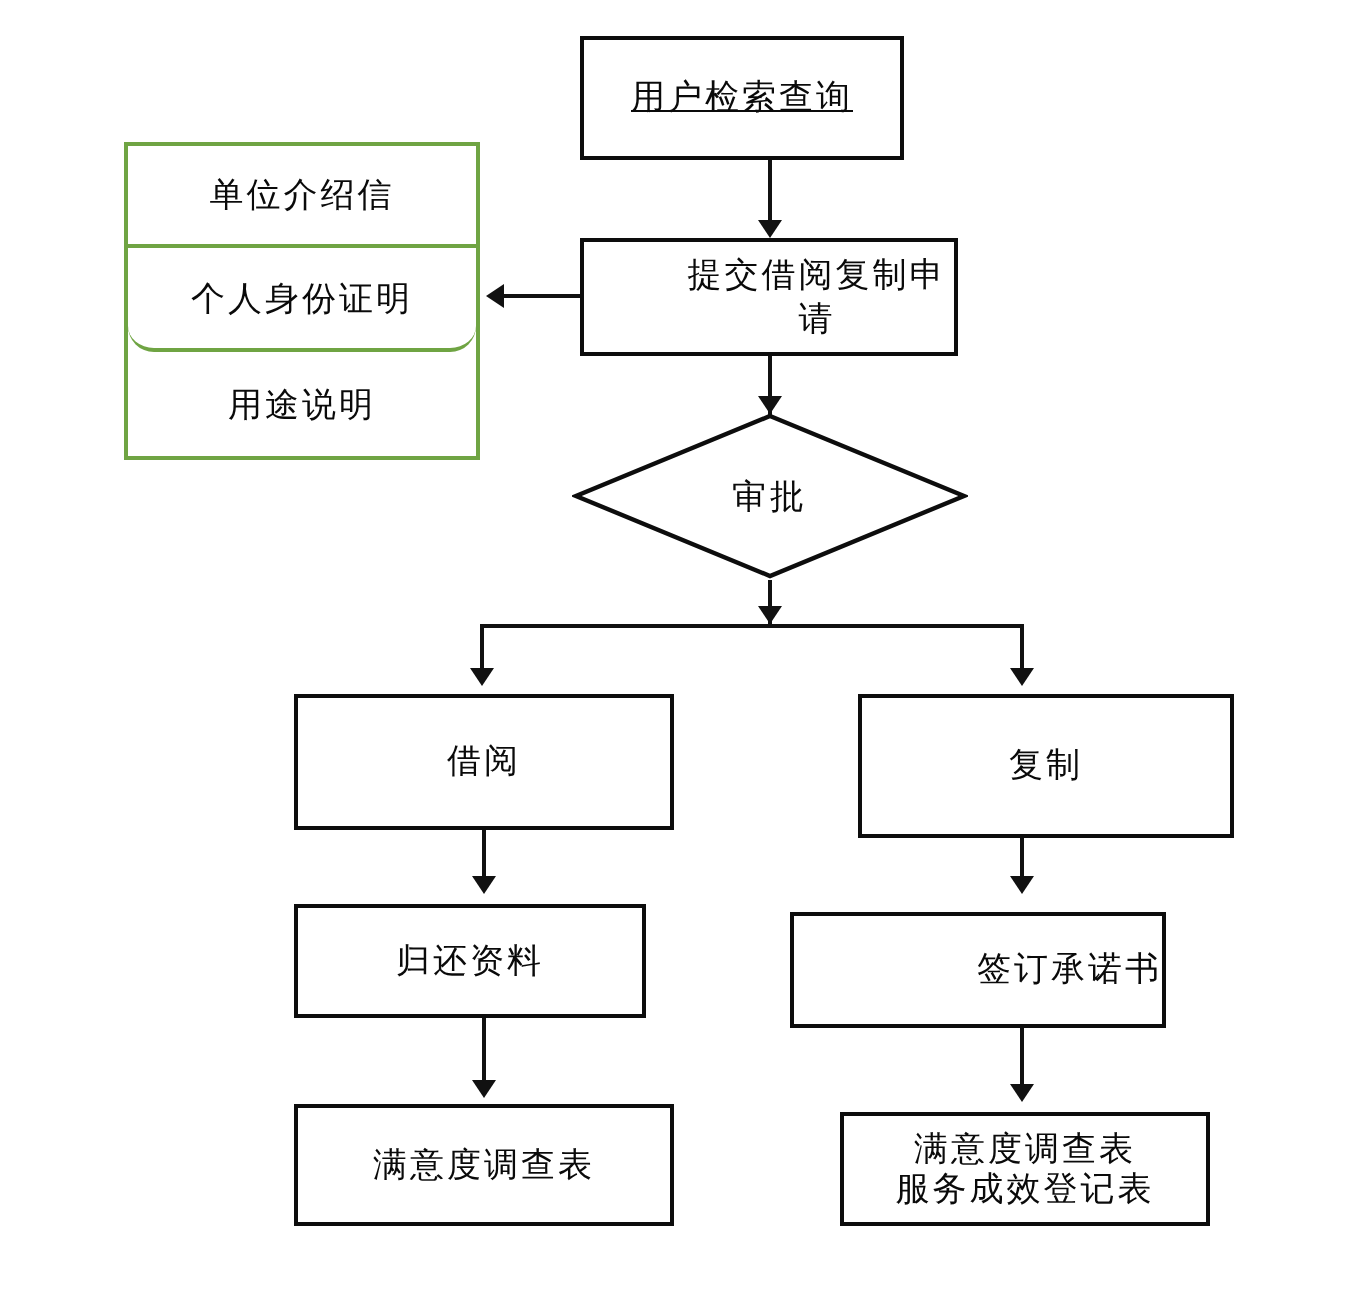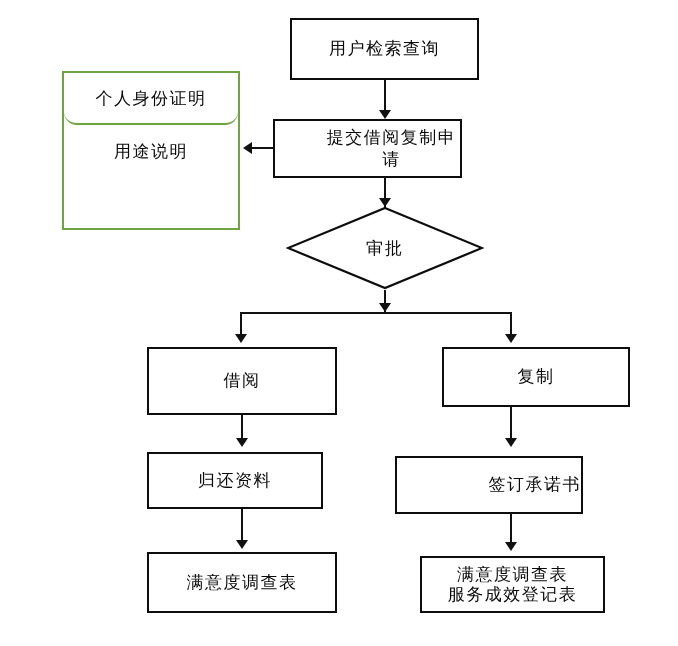--- a/index.html
+++ b/index.html
@@ -108,36 +108,39 @@
     border-bottom: 6px solid transparent;
     border-right: 9px solid #111111;
   }
 </style>
 </head>
 <body>
 
 <div id="flow-canvas">
 
   <div class="req-table" style="left:62px; top:71px; width:178px; height:159px;">
+    <div class="req-row" style="height:51px;">
+      <span>单位介绍信</span>
+    </div>
     <div class="req-row" style="height:52px;border-radius:13px;">
       <span>个人身份证明</span>
     </div>
     <div class="req-row" style="height:52px;justify-content:center;">
       <span>用途说明</span>
     </div>
   </div>
 
-  <div class="node" style="left:290px; top:18px; width:189px; height:62px;">
+  <div class="node" style="left:290px; top:18px; width:162px; height:62px;text-decoration:underline;">
     <span>用户检索查询</span>
   </div>
 
   <div class="conn conn-v" style="left:384px; top:80px; height:33px;"></div>
   <div class="arrowhead arrow-down" style="left:379px; top:110px;"></div>
 
-  <div class="node" style="left:273px; top:119px; width:189px; height:59px;padding-left:48px;">
+  <div class="node" style="left:290px; top:119px; width:189px; height:59px;padding-left:48px;">
     <span>提交借阅复制申请</span>
   </div>
 
   <div class="conn conn-h" style="left:252px; top:147px; width:38px;"></div>
   <div class="arrowhead arrow-left" style="left:243px; top:142px;"></div>
 
   <div class="conn conn-v" style="left:384px; top:178px; height:30px;"></div>
   <div class="arrowhead arrow-down" style="left:379px; top:198px;"></div>
 
   <div class="diamond-wrap" style="left:286px; top:206px; width:198px; height:84px;">
@@ -155,21 +158,21 @@
   <div class="conn conn-v" style="left:240px; top:312px; height:27px;"></div>
   <div class="arrowhead arrow-down" style="left:235px; top:334px;"></div>
 
   <div class="conn conn-v" style="left:510px; top:312px; height:27px;"></div>
   <div class="arrowhead arrow-down" style="left:505px; top:334px;"></div>
 
   <div class="node" style="left:147px; top:347px; width:190px; height:68px;">
     <span>借阅</span>
   </div>
 
-  <div class="node" style="left:442px; top:347px; width:188px; height:60px;">
+  <div class="node" style="left:429px; top:347px; width:188px; height:72px;">
     <span>复制</span>
   </div>
 
   <div class="conn conn-v" style="left:241px; top:407px; height:38px;"></div>
   <div class="arrowhead arrow-down" style="left:236px; top:438px;"></div>
 
   <div class="conn conn-v" style="left:510px; top:407px; height:38px;"></div>
   <div class="arrowhead arrow-down" style="left:505px; top:438px;"></div>
 
   <div class="node" style="left:147px; top:452px; width:176px; height:57px;">

